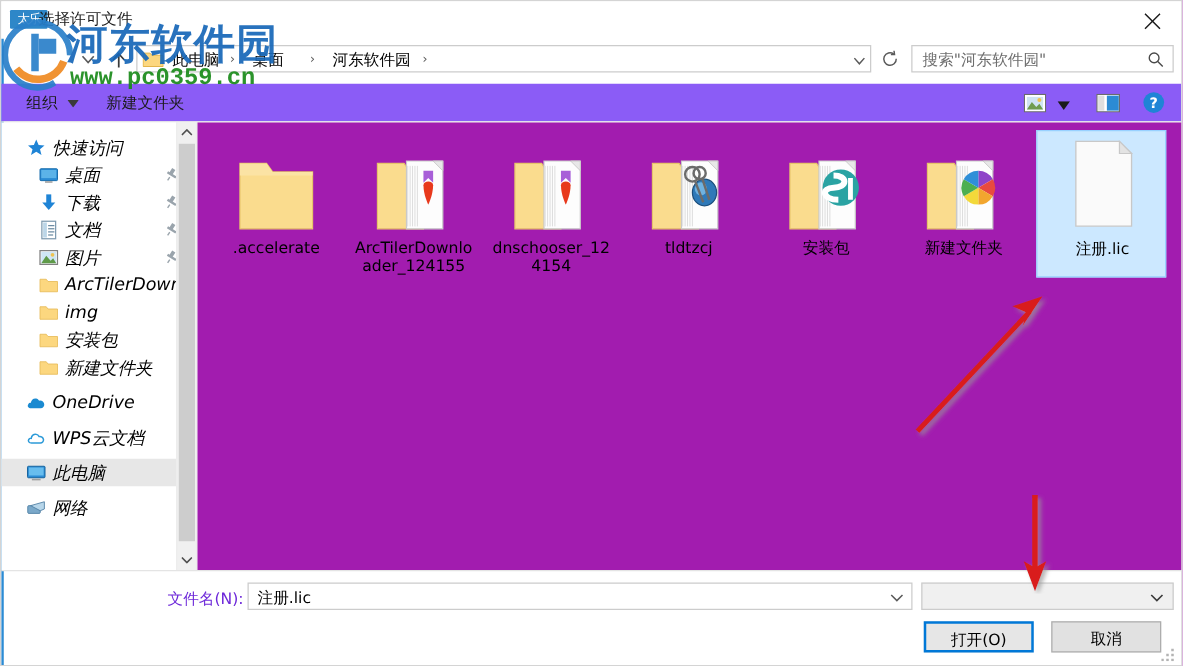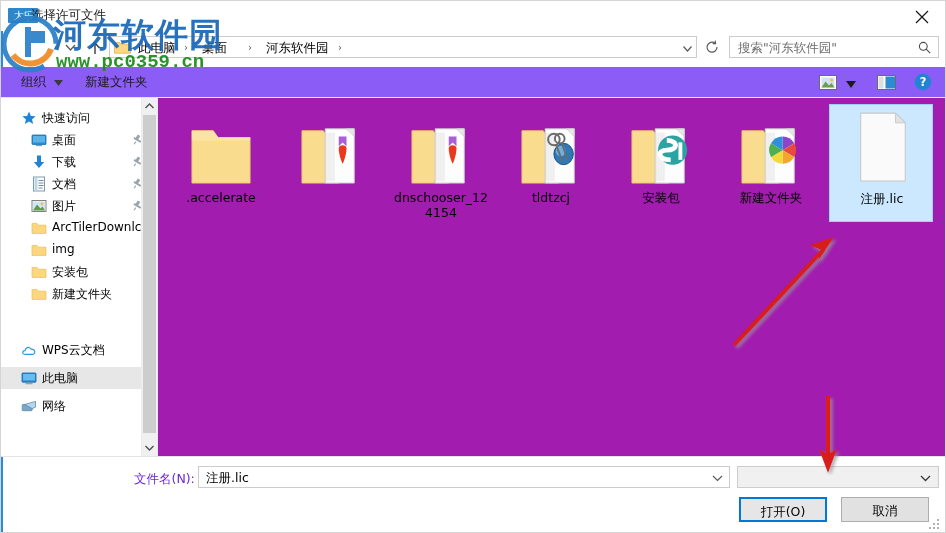--- a/index.html
+++ b/index.html
@@ -102,21 +102,21 @@
     position:absolute;left:0;top:96px;width:944px;height:1px;background:#e4e4e4;
   }
 
   
   #sidebar{
     position:absolute;left:0;top:97px;width:140px;height:358px;
     background:#ffffff;overflow:hidden;
   }
   .side-item{
     position:absolute;left:0;width:152px;height:22px;
-    font-size:12px;color:#000000;white-space:nowrap;
+    font-size:14px;color:#000000;white-space:nowrap;font-style:italic;
   }
   .side-item .si-label{
     position:absolute;top:3px;
   }
   .side-item .si-icon{
     position:absolute;top:3px;width:16px;height:16px;
   }
   .side-item.selected{background:#e7e7e7;}
   .si-pin{position:absolute;right:10px;top:5px;}
 
@@ -398,20 +398,26 @@
         <svg class="si-icon" style="left:30px" width="16" height="16" viewBox="0 0 16 16">
           <path d="M1 3.4 L6 3.4 L7.4 5.2 L15 5.2 L15 13.4 L1 13.4 Z" fill="#fcd77f" stroke="#e8bd5c" stroke-width="0.7"></path>
         </svg>
         <span class="si-label" style="left:51px">安装包</span>
       </div>
       <div class="side-item" style="top: 185px;">
         <svg class="si-icon" style="left:30px" width="16" height="16" viewBox="0 0 16 16">
           <path d="M1 3.4 L6 3.4 L7.4 5.2 L15 5.2 L15 13.4 L1 13.4 Z" fill="#fcd77f" stroke="#e8bd5c" stroke-width="0.7"></path>
         </svg>
         <span class="si-label" style="left:51px">新建文件夹</span>
+      </div>
+      <div class="side-item" style="top: 213px;">
+        <svg class="si-icon" style="left:20px" width="16" height="16" viewBox="0 0 16 16">
+          <path d="M4 12.6 C1.6 12.6 0.6 10.8 1.6 9.3 C2.1 8.5 3 8.2 3.7 8.3 C3.8 6 5.8 4.4 7.9 4.8 C9 5 9.8 5.7 10.3 6.6 C12.2 6.1 14.2 7.4 14.4 9.4 C14.6 11.2 13.3 12.6 11.6 12.6 Z" fill="#1b8ad1"></path>
+        </svg>
+        <span class="si-label" style="left:41px">OneDrive</span>
       </div>
       <div class="side-item" style="top: 241px;">
         <svg class="si-icon" style="left:20px" width="16" height="16" viewBox="0 0 16 16">
           <path d="M4.2 12.4 C2.2 12.4 1.2 10.9 2 9.6 C2.5 8.8 3.3 8.6 4 8.7 C4.2 6.6 6 5.1 8 5.5 C9 5.7 9.8 6.4 10.2 7.2 C11.9 6.8 13.6 8 13.8 9.7 C13.9 11.2 12.8 12.4 11.3 12.4 Z" fill="none" stroke="#2c9ad8" stroke-width="1.2"></path>
         </svg>
         <span class="si-label" style="left:41px">WPS云文档</span>
       </div>
       <div class="side-item selected" style="top: 269px;">
         <svg class="si-icon" style="left:20px" width="16" height="16" viewBox="0 0 16 16">
           <rect x="1" y="3" width="14" height="9.2" rx="0.8" fill="#2b8bd4" stroke="#17649e" stroke-width="0.8"></rect>
@@ -466,20 +472,21 @@
                 <line x1="31" y1="12" x2="31" y2="62"></line>
                 <line x1="33" y1="12" x2="33" y2="62"></line>
                 <line x1="35" y1="12" x2="35" y2="62"></line>
               </g>
               <path d="M48 8 L56 8 L56 16 Z" fill="#e8e8e8" stroke="#c9c9c9" stroke-width="0.8"></path>
               <polygon points="40,16 48,16 48,26 44,22 40,26" fill="#a85fd8"></polygon>
               <path d="M40 28 C40 24 48 24 48 28 C48 36 44 44 44 44 C44 44 40 36 40 28 Z" fill="#e8391c"></path>
             </g>
           </svg>
         </div>
+        <div class="fi-label">ArcTilerDownloader_124155</div>
       </div>
       <div class="fileitem" style="left: 231px;">
         <div class="fi-icon">
           <svg class="folder-svg" width="62" height="68" viewBox="0 0 64 68">
             <path d="M2 10 L24 10 L29 17 L40 17 L40 64 L2 64 Z" fill="#fadc8e" stroke="#e6c46a" stroke-width="1"></path>
             <g>
               <path d="M26 8 L56 8 L56 64 L26 64 Z" fill="#fdfdfd" stroke="#c9c9c9" stroke-width="1"></path>
               <g stroke="#dcdcdc" stroke-width="0.8">
                 <line x1="27" y1="12" x2="27" y2="62"></line>
                 <line x1="29" y1="12" x2="29" y2="62"></line>

